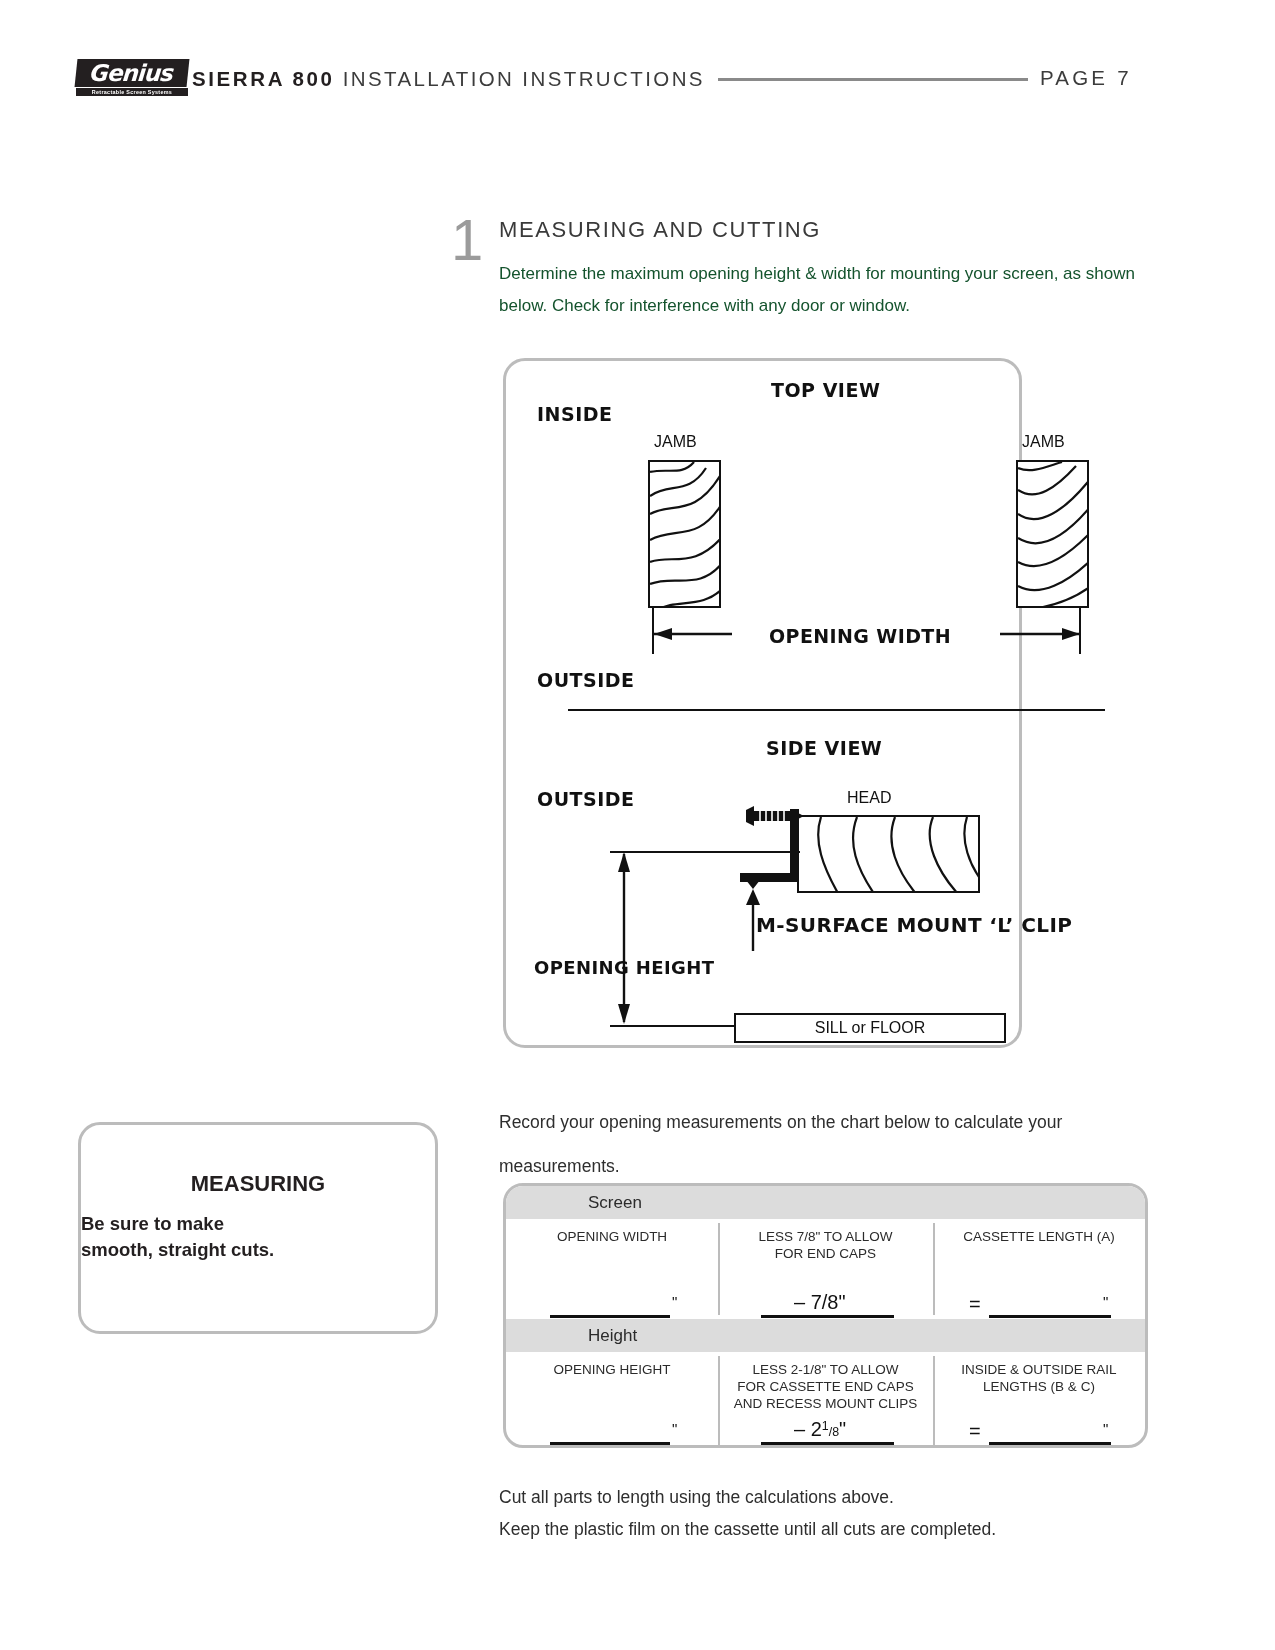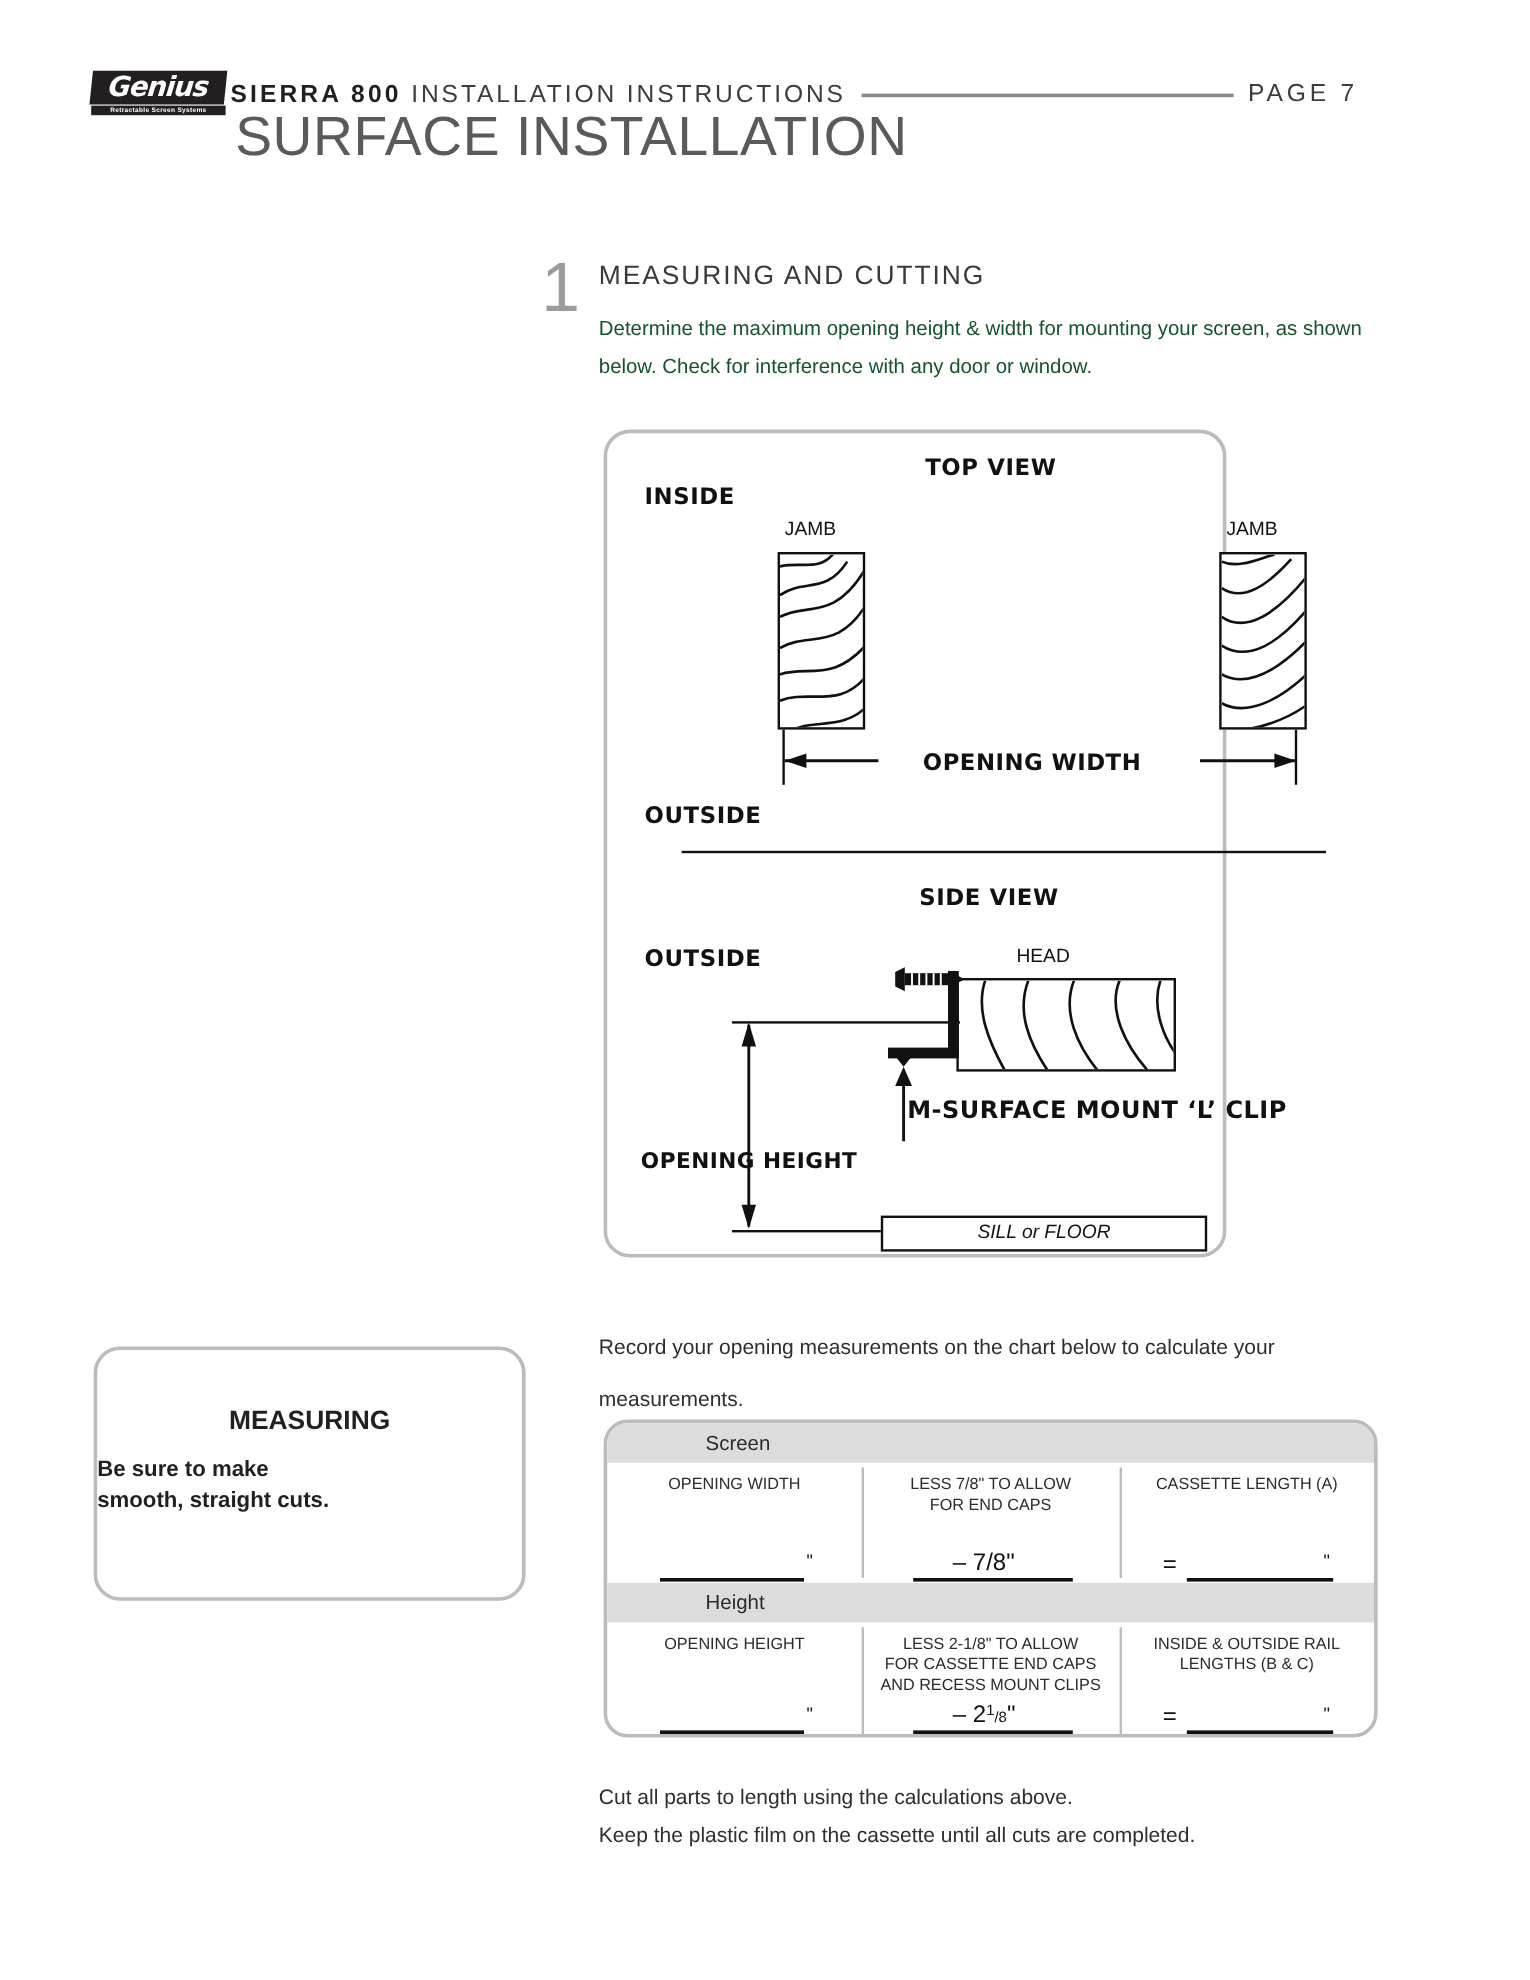--- a/index.html
+++ b/index.html
@@ -273,21 +273,20 @@
 
   <div id="logo-block">
     <div id="logo-wordmark">Genius</div>
     <div id="logo-tagline">Retractable Screen Systems</div>
   </div>
 
   <div id="header-title-line1">
     <span class="hdr-bold">SIERRA 800</span><span class="hdr-light">&nbsp;</span><span class="hdr-light">INSTALLATION INSTRUCTIONS</span>
   </div>
 
-  <div id="header-title-line2">SURFACE INSTALLATION</div>
 
   <div id="header-rule"></div>
 
   <div id="page-number">PAGE 7</div>
 </div>
 
 <div id="step-number">1</div>
 <div id="step-title">MEASURING AND CUTTING</div>
 <div id="step-body">Determine the maximum opening height &amp; width for mounting your screen, as shown below. Check for interference with any door or window.</div>
 
@@ -389,21 +388,21 @@
 
   <div class="rule-line" style="left:104px; top:490px; width:190px; height:1.8px; background:#111;"></div>
   <svg style="position:absolute; left:108px; top:489px;" width="20" height="176" viewBox="0 0 20 176">
     <line x1="10" y1="4" x2="10" y2="172" stroke="#111" stroke-width="2.4"></line>
     <polygon points="10,2 4,22 16,22" fill="#111"></polygon>
     <polygon points="10,174 4,154 16,154" fill="#111"></polygon>
   </svg>
   <div class="dg-label" style="left:28px; top:596px; font-size:18px; letter-spacing:0.4px;">OPENING HEIGHT</div>
   <div class="rule-line" style="left:104px; top:664px; width:190px; height:1.8px; background:#111;"></div>
 
-  <div style="position:absolute; left:228px; top:652px; width:272px; height:30px; border:2.2px solid #111; box-sizing:border-box; background:#fff;font-style:italic;">
+  <div style="position:absolute; left:228px; top:652px; width:272px; height:30px; border:2.2px solid #111; box-sizing:border-box; background:#fff;">
     <div style="font-family:'Liberation Sans',sans-serif; font-size:16px; color:#111; text-align:center; line-height:26px;">SILL or FLOOR</div>
   </div>
 </div>
 
 <div id="important-box">
   <div id="important-title">MEASURING</div>
   <div id="important-body">
     <div>Be sure to make</div>
     <div>smooth, straight cuts.</div>
   </div>

